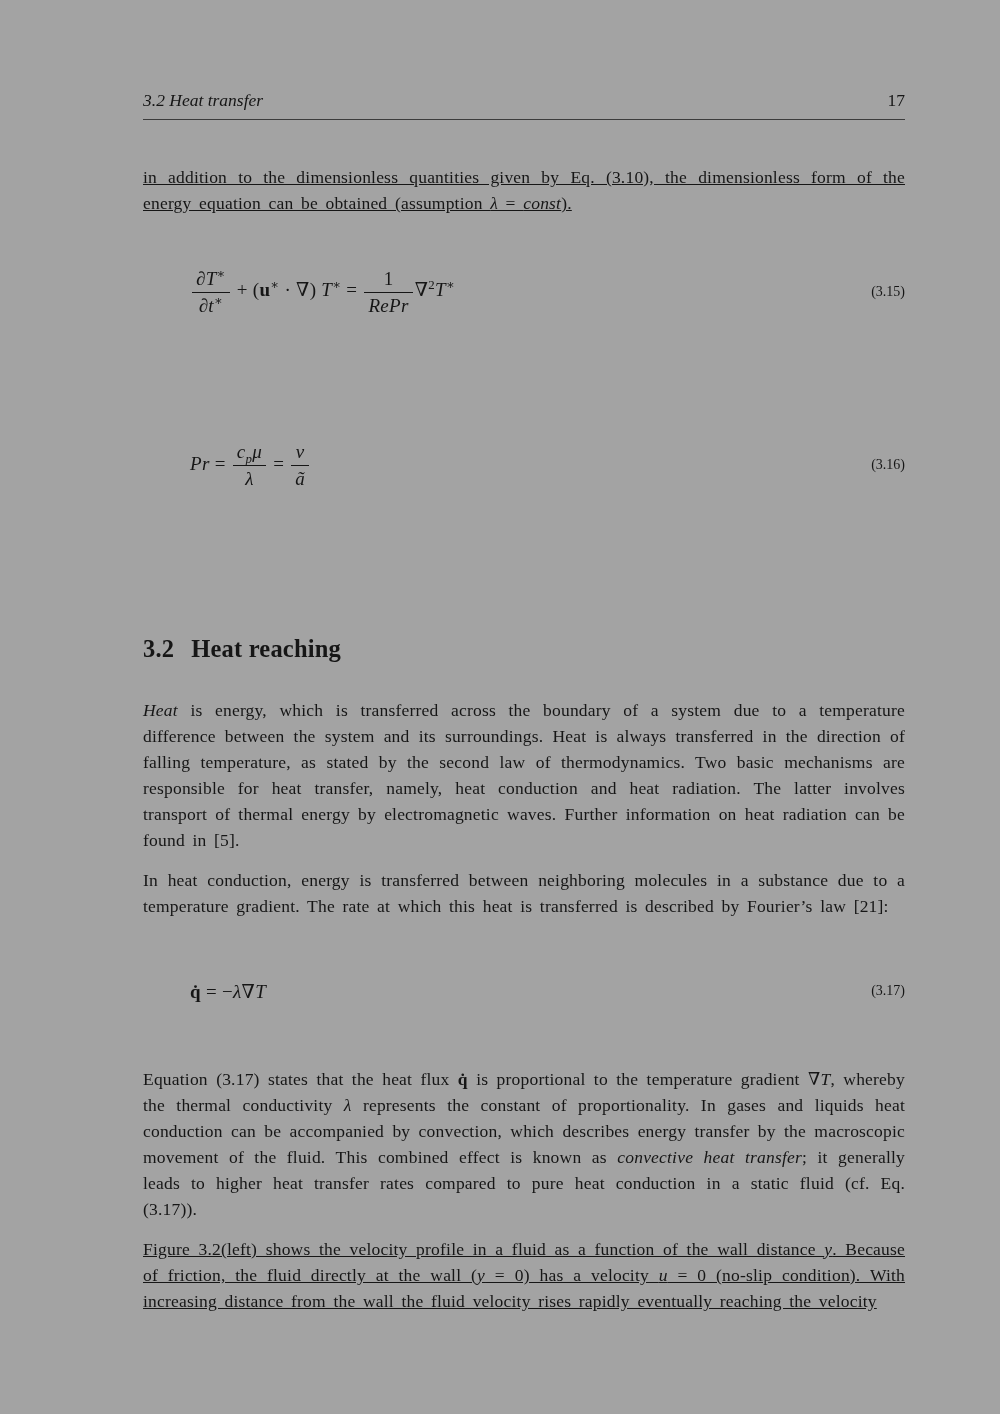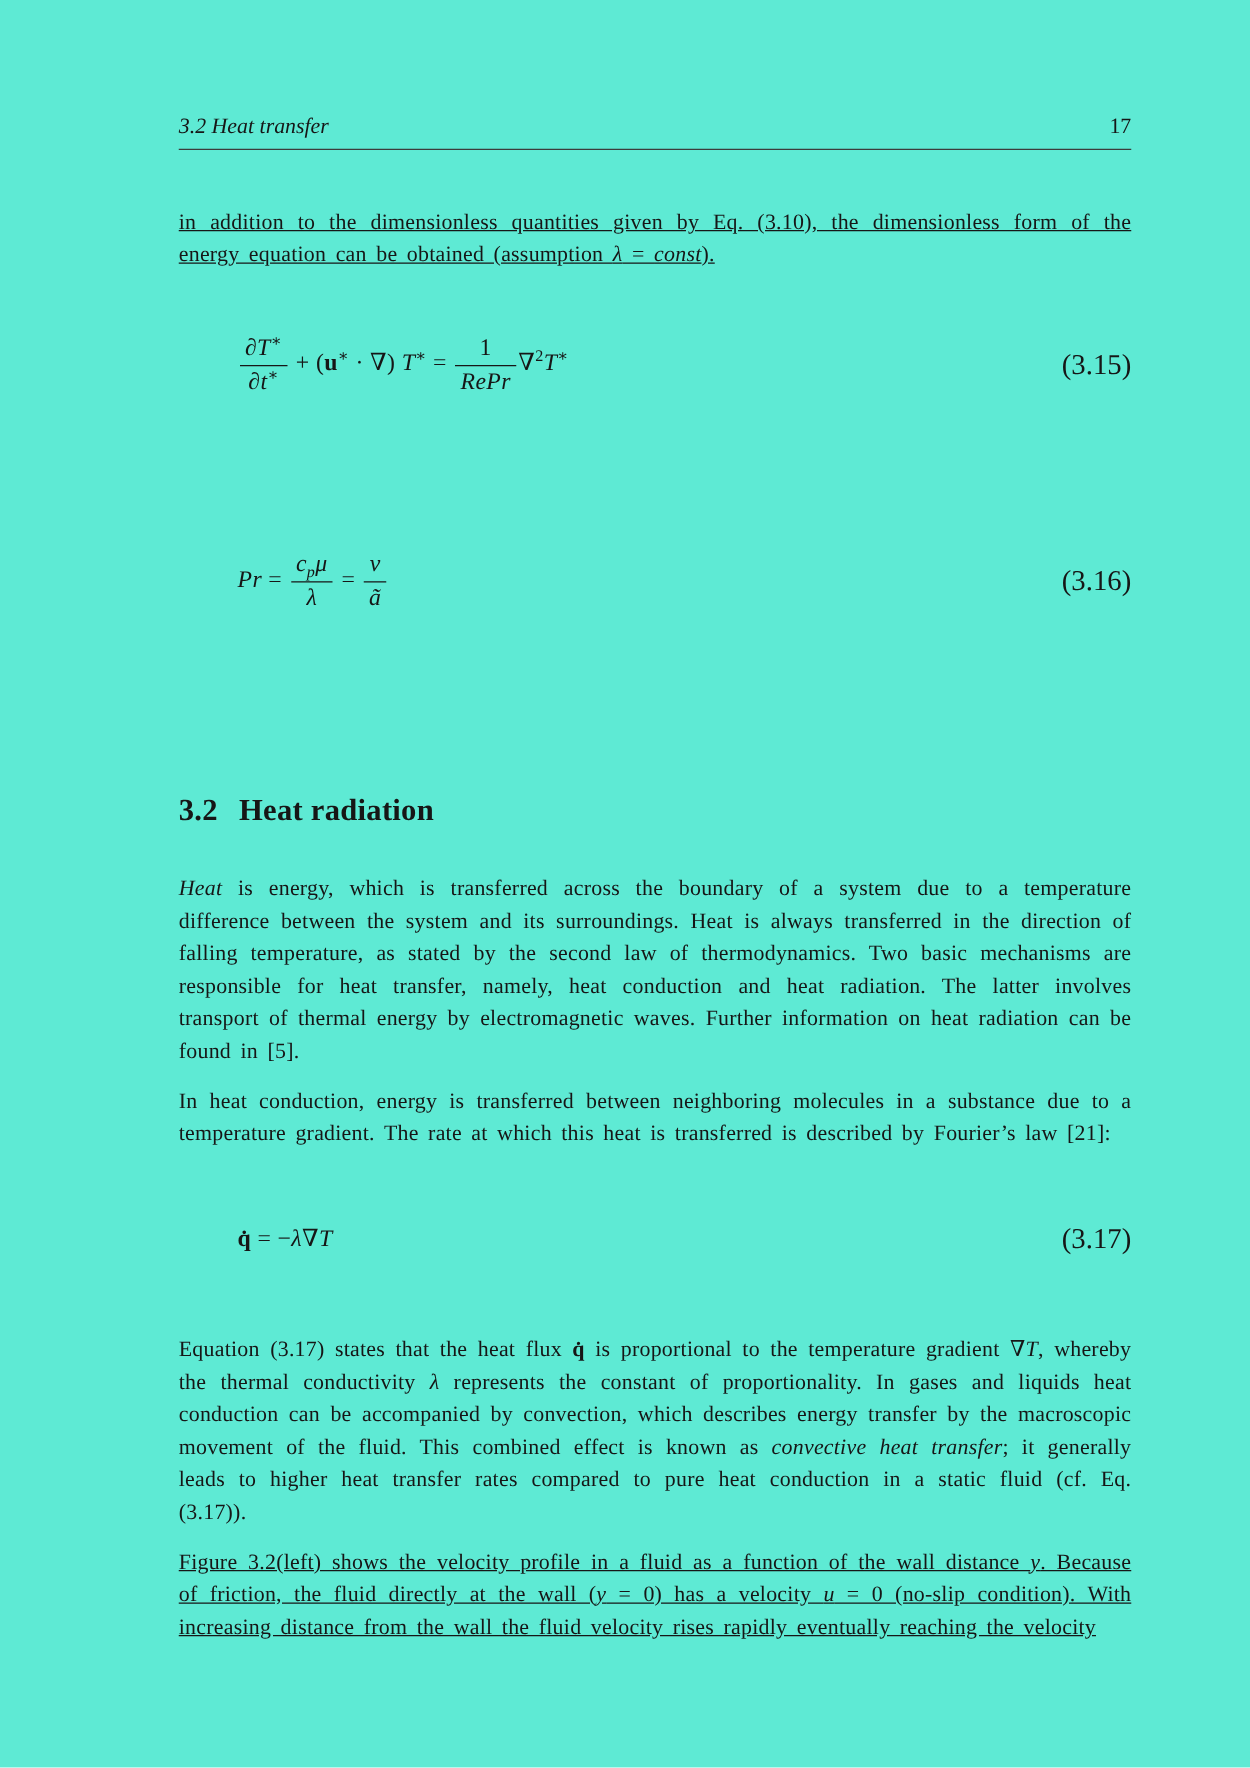--- a/index.html
+++ b/index.html
@@ -4,21 +4,21 @@
 <style>
   html, body {
     margin: 0;
     padding: 0;
     background: #ffffff;
   }
   .page {
     position: relative;
     width: 1000px;
     height: 1414px;
-    background: #5eead4;
+    background: #a3a3a3;
     color: #161616;
     font-family: "Liberation Serif", "DejaVu Serif", serif;
     overflow: hidden;
   }
   .abs {
     position: absolute;
     left: 143px;
     width: 762px;
   }
   
@@ -72,21 +72,21 @@
   }
   #eq-315 { top: 260px; height: 64px; }
   #eq-316 { top: 436px; height: 58px; }
   #eq-317 { top: 974px; height: 34px; }
   .formula {
     padding-left: 47px;
     white-space: nowrap;
     letter-spacing: 0.3px;
   }
   .eqlabel {
-    font-size: 23px;
+    font-size: 14px;
     font-style: normal;
   }
   .formula .frac {
     display: inline-block;
     vertical-align: middle;
     text-align: center;
     line-height: 1.15;
     margin: 0 2px;
   }
   .formula .fnum { display: block; padding: 0 4px 2px 4px; }
@@ -116,21 +116,21 @@
   </div>
 
 
   <div class="abs eqrow" id="eq-316">
     <span class="formula"><span class="mrow"><i>Pr</i> = </span><span class="frac"><span class="fnum"><i>c<sub>p</sub>μ</i></span><span class="fden"><i>λ</i></span></span><span class="mrow"> = </span><span class="frac"><span class="fnum"><i>ν</i></span><span class="fden"><i>ã</i></span></span></span>
     <span class="eqlabel">(3.16)</span>
   </div>
 
 
   <h2 class="abs section-heading">
-    <span class="sec-num">3.2</span><span class="sec-title">Heat radiation</span>
+    <span class="sec-num">3.2</span><span class="sec-title">Heat reaching</span>
   </h2>
 
   <p class="abs para" id="p-heat"><i>Heat</i> is energy, which is transferred across the boundary of a system due to a temperature difference between the system and its surroundings. Heat is always transferred in the direction of falling temperature, as stated by the second law of thermodynamics. Two basic mechanisms are responsible for heat transfer, namely, heat conduction and heat radiation. The latter involves transport of thermal energy by electromagnetic waves. Further information on heat radiation can be found in [5].</p>
 
   <p class="abs para" id="p-cond">In heat conduction, energy is transferred between neighboring molecules in a substance due to a temperature gradient. The rate at which this heat is transferred is described by Fourier’s law [21]:</p>
 
   <div class="abs eqrow" id="eq-317">
     <span class="formula"><b>q̇</b><span class="mrow"> = −<i>λ</i>∇<i>T</i></span></span>
     <span class="eqlabel">(3.17)</span>
   </div>

